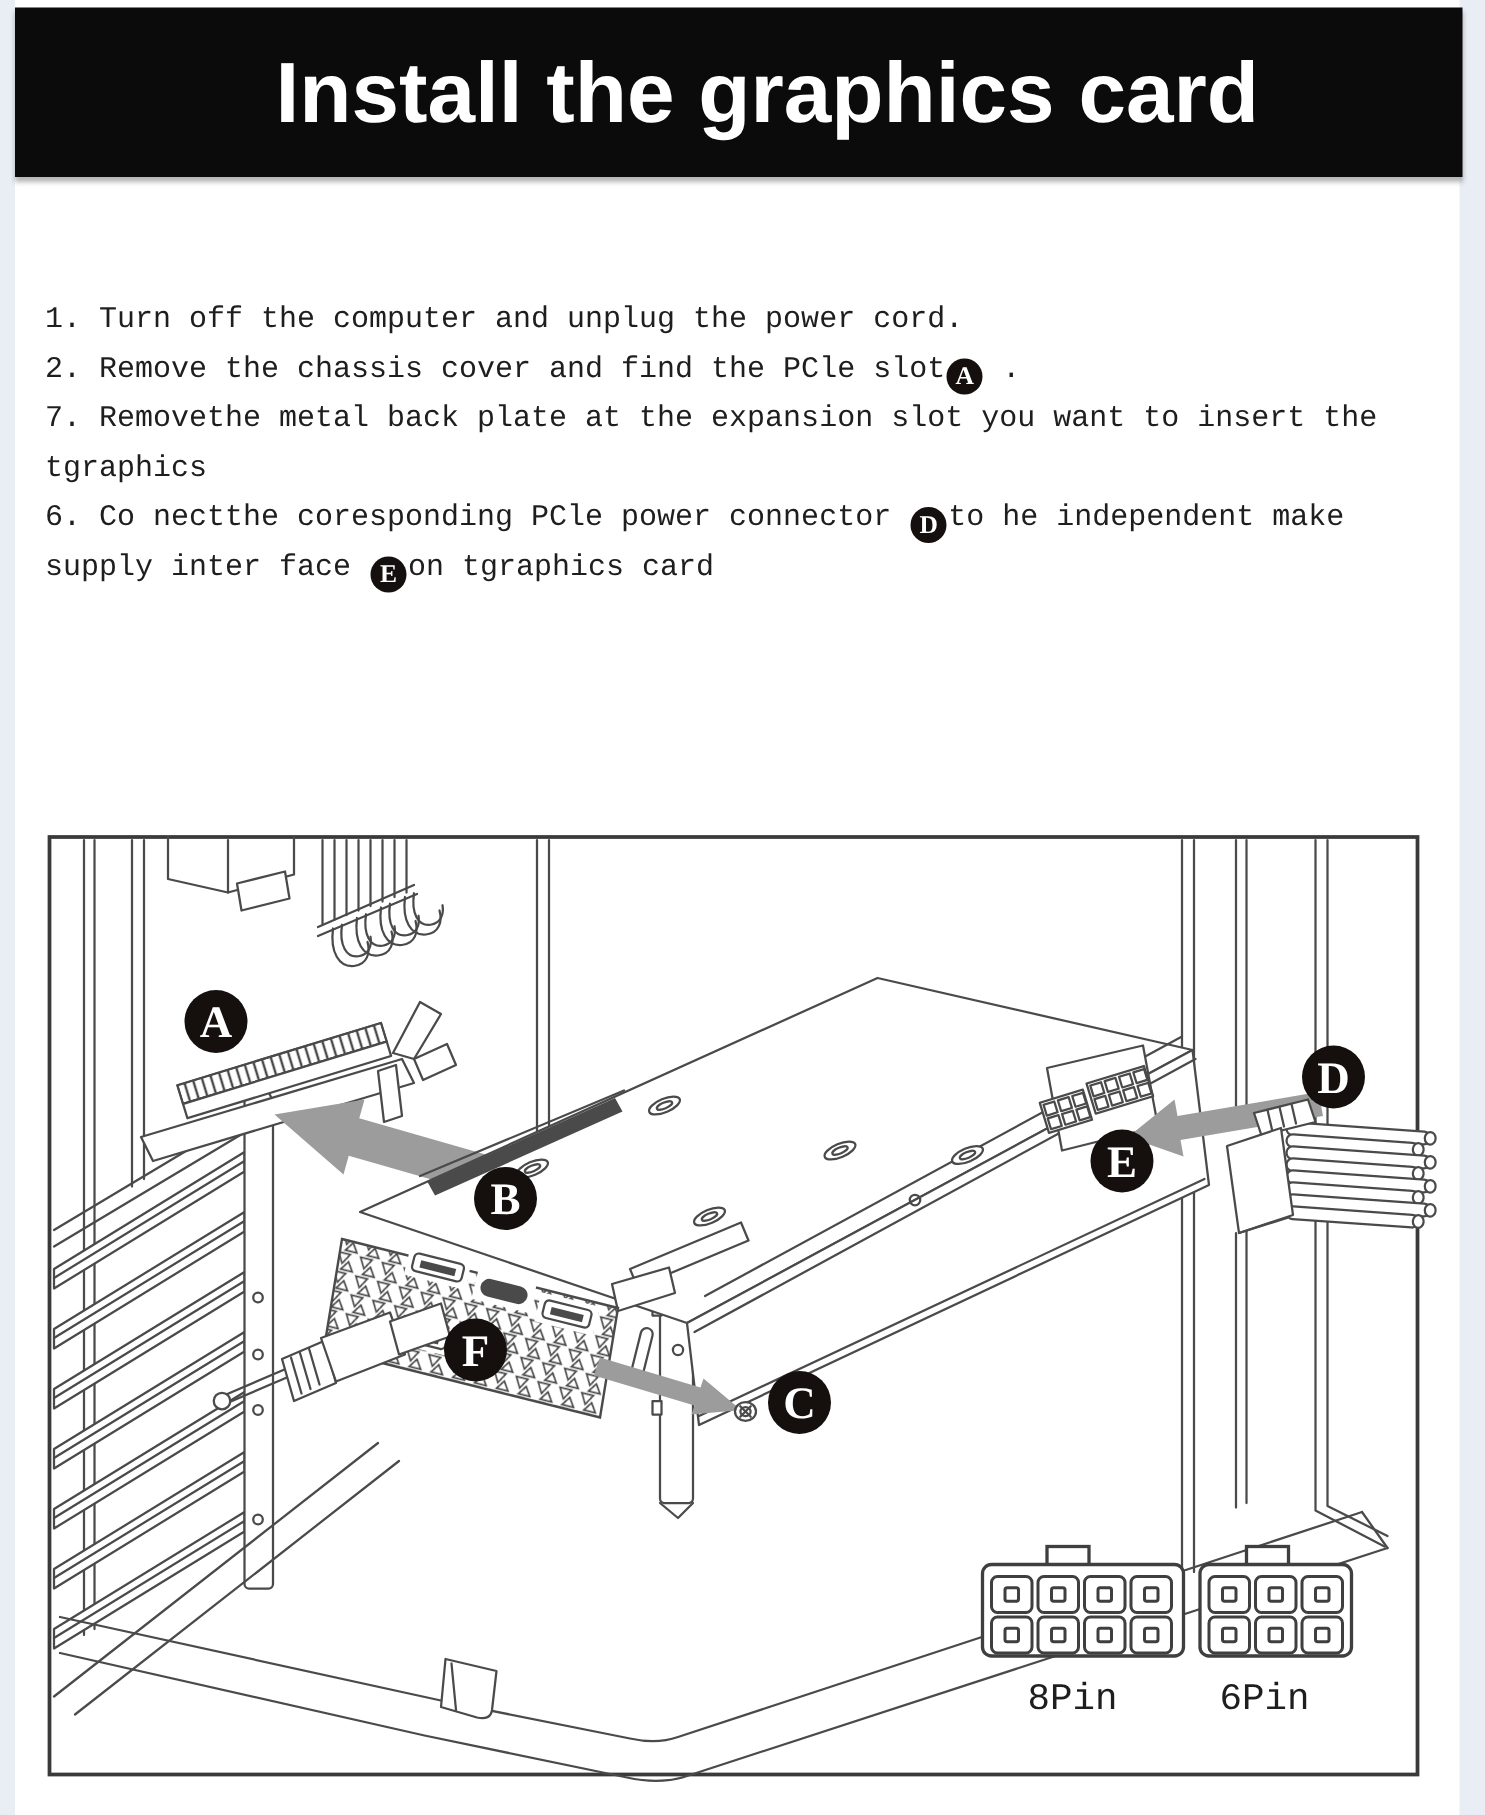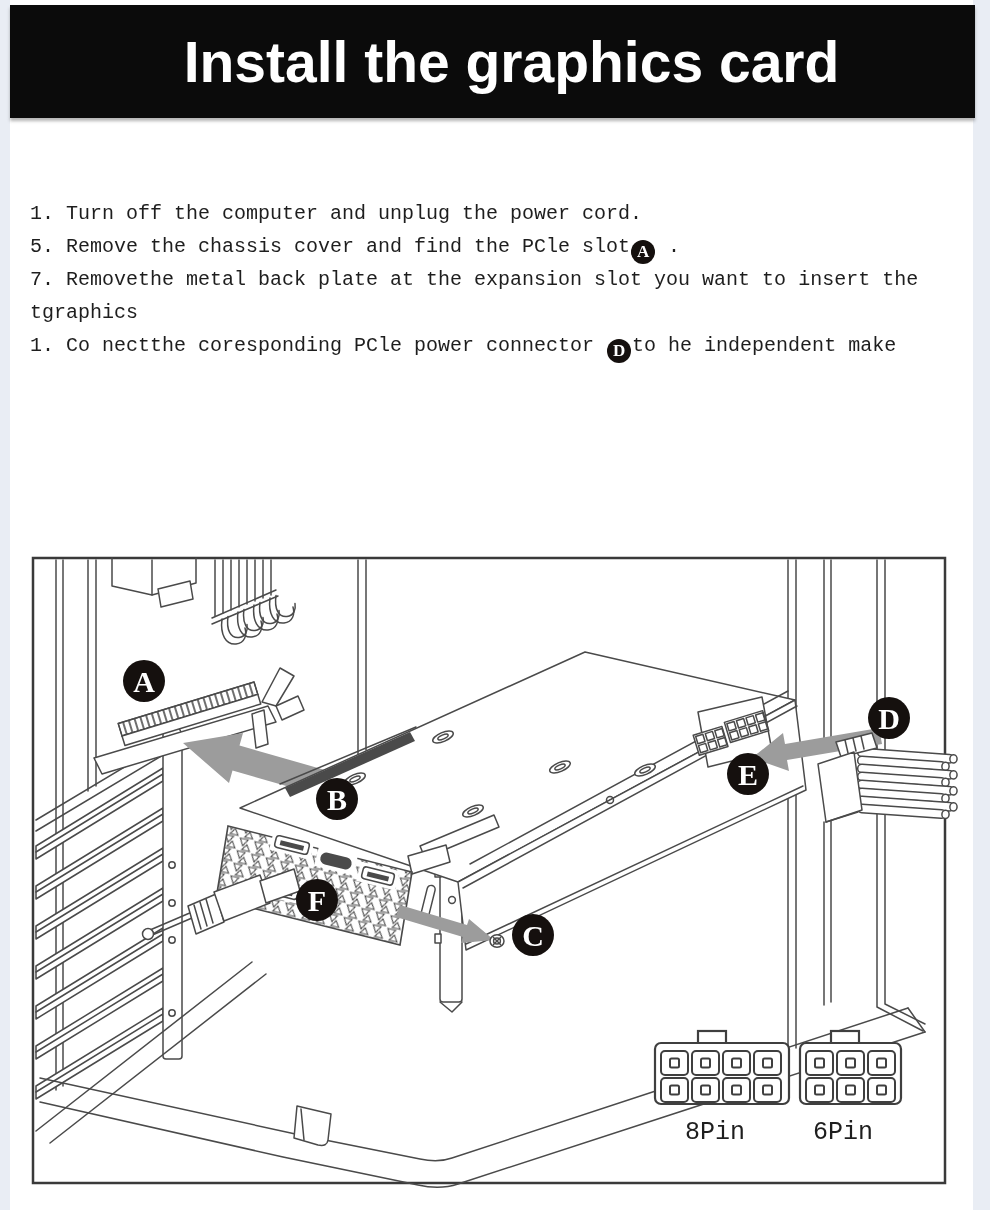--- a/index.html
+++ b/index.html
@@ -49,24 +49,25 @@
 <body>
 
 <div class="content-sheet"></div>
 
 <div class="banner">
   <h1>Install the graphics card</h1>
 </div>
 
 <div class="steps">
     <div class="step-line"><span>1. Turn off the computer and unplug the power cord.</span></div>
-    <div class="step-line"><span>5. Remove the chassis cover and find the PCle slot</span><span class="badge">A</span><span> .</span></div>
+    <div class="step-line"><span>2. Remove the chassis cover and find the PCle slot</span><span class="badge">A</span><span> .</span></div>
     <div class="step-line"><span>7. Removethe metal back plate at the expansion slot you want to insert the</span></div>
     <div class="step-line"><span>tgraphics</span></div>
-    <div class="step-line"><span>1. Co nectthe coresponding PCle power connector </span><span class="badge">D</span><span>to he independent make</span></div>
+    <div class="step-line"><span>6. Co nectthe coresponding PCle power connector </span><span class="badge">D</span><span>to he independent make</span></div>
+    <div class="step-line"><span>supply inter face </span><span class="badge">E</span><span>on tgraphics card</span></div>
   </div>
 
 <svg class="diagram" width="990" height="1210" viewBox="0 0 990 1210" xmlns="http://www.w3.org/2000/svg">
   <defs>
     <pattern id="zip" width="6" height="14" patternUnits="userSpaceOnUse">
       <line x1="3" y1="0" x2="3" y2="14" stroke="#4a4a4a" stroke-width="1.6"></line>
     </pattern>
     <pattern id="tri" width="15" height="13" patternUnits="userSpaceOnUse" patternTransform="rotate(14)">
       <path d="M1,1 L9,1 L5,8 Z M9,6 L13,12 L5,12 Z" fill="none" stroke="#4a4a4a" stroke-width="1.1"></path>
     </pattern>

